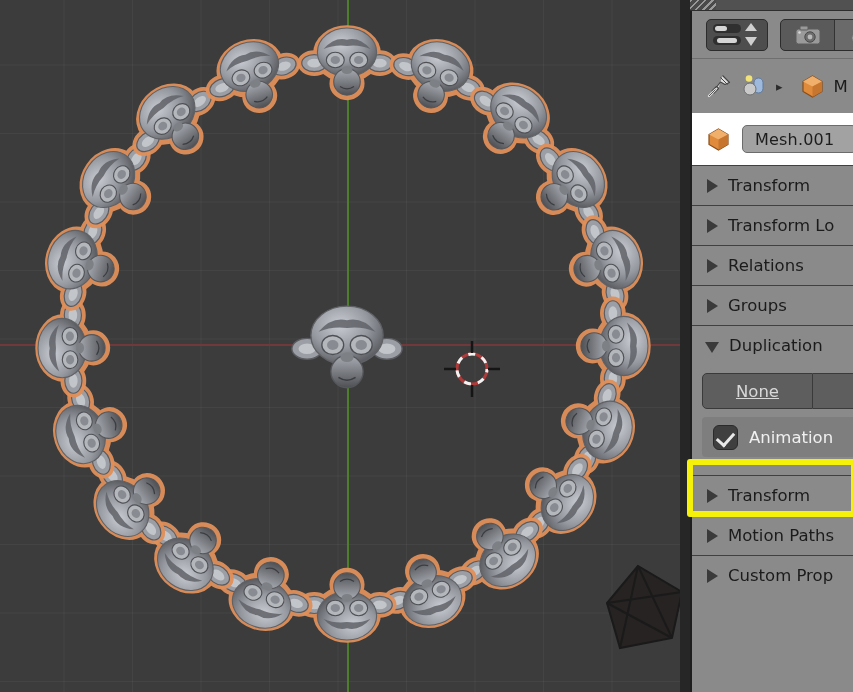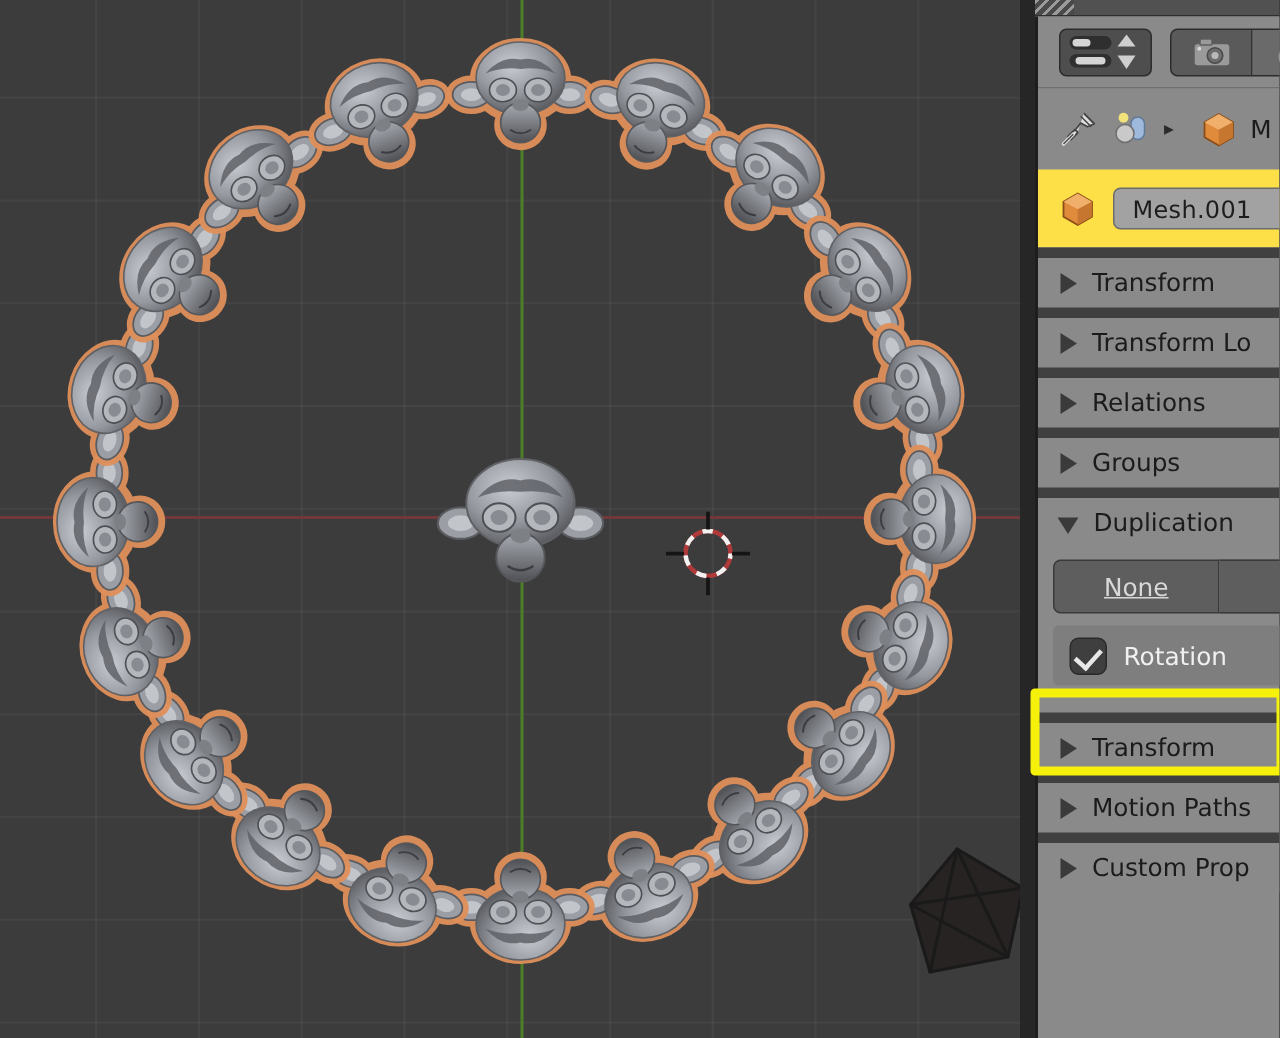--- a/index.html
+++ b/index.html
@@ -58,32 +58,32 @@
   #tabgroup { position:absolute; left:88px; top:8px; height:32px; width:110px;
     background:#5a5a5a; border:1px solid #2c2c2c; border-radius:5px 0 0 5px;
     display:flex; overflow:hidden; }
   .tab { width:55px; height:100%; display:flex; align-items:center;
     justify-content:center; border-right:1px solid #333; }
   .tab.active { background:#6a6a6a; }
 
   .crumb-row { position:relative; height:54px; background:#8a8a8a;
     display:flex; align-items:center; padding-left:14px; gap:9px; }
 
-  .name-row { position:relative; height:52px; background:#fde047;
+  .name-row { position:relative; height:52px; background:#ffffff;
     display:flex; align-items:center; padding-left:14px; gap:11px; }
   .name-field {
     height:28px; flex:1; margin-right:-4px;
     background:#a2a2a2; border:1px solid #6c6c6c; border-radius:5px;
     display:flex; align-items:center; padding-left:12px;
     color:#1d1d1d; font-size:16px; letter-spacing:.2px;
   }
 
   .panel-row {
     position:relative; height:40px; background:#8a8a8a;
-    border-top:7px solid #404040;
+    border-top:1px solid #404040;
     display:flex; align-items:center; padding-left:12px; gap:10px;
     color:#1b1b1b; font-size:16.5px; white-space:nowrap; overflow:hidden;
   }
   .tri { width:0; height:0; flex:none; }
   .tri.right { border-left:11px solid #3a3a3a; border-top:7px solid transparent;
     border-bottom:7px solid transparent; margin-left:3px; }
   .tri.down { border-top:11px solid #3a3a3a; border-left:7px solid transparent;
     border-right:7px solid transparent; margin-left:1px; margin-top:3px;}
 
   
@@ -692,21 +692,21 @@
       <span>Duplication</span>
     </div>
 
     <div id="dup-body">
       <div class="seg-row">
         <div id="seg-none" class="seg">None</div>
         <div id="seg-next" class="seg"></div>
       </div>
       <div id="rot-row">
         <span id="chk"></span>
-        <span id="rot-label">Rotation</span>
+        <span id="rot-label">Animation</span>
       </div>
     </div>
 
     <div class="panel-row">
       <span class="tri right"></span>
       <span>Transform</span>
     </div>
     <div class="panel-row">
       <span class="tri right"></span>
       <span>Motion Paths</span>

